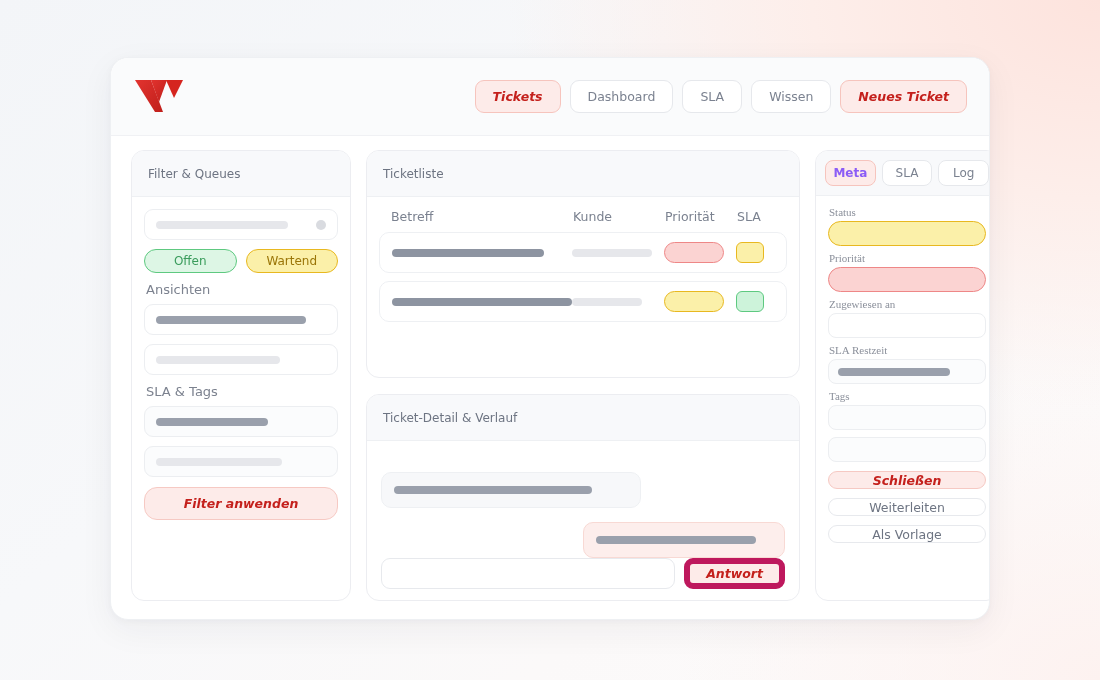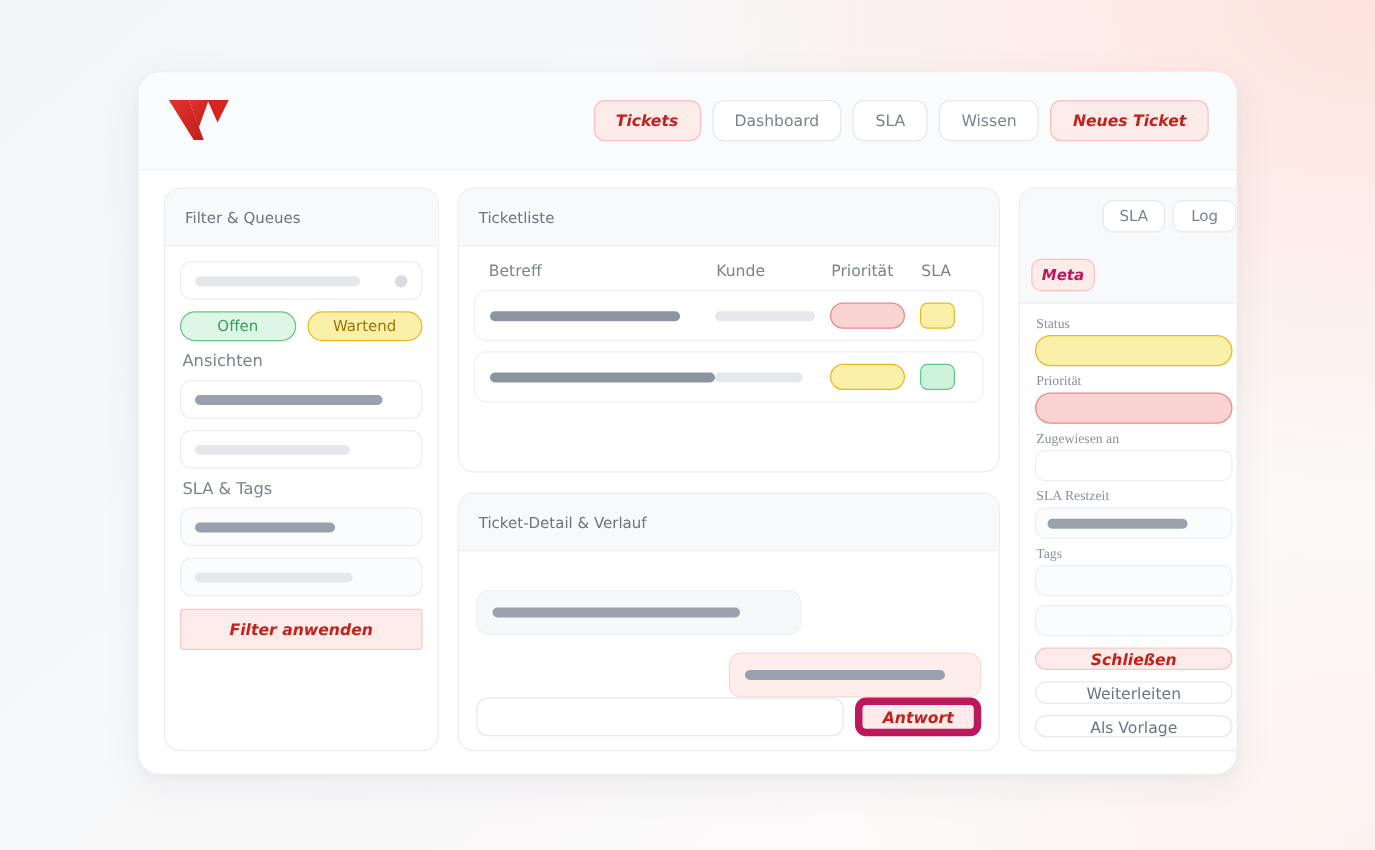--- a/index.html
+++ b/index.html
@@ -162,21 +162,21 @@
   .chip.yellow { background:#fbf0a9; border:1px solid #e8b820; color:#9a7508; }
 
   .section-label {
     font-size: 13px;
     color: #7c828f;
     margin: 4px 0 7px 2px;
   }
 
   .btn-soft {
     height: 33px;
-    border-radius: 3px;
+    border-radius: 13px;
     display: flex;
     align-items: center;
     justify-content: center;
     font-size: 12.5px;
     background: #fdebe9;
     border: 1px solid #f6c9c3;
     color: #c4201c;
     font-weight: bold;
     font-style: italic;
     margin-top: 10px;
@@ -261,22 +261,22 @@
     flex: 1;
     height: 26px;
     display: flex; align-items:center; justify-content:center;
     border-radius: 8px;
     border: 1px solid #e6e8ec;
     background: #ffffff;
     font-size: 12px;
     color: #7b8290;
   }
   .tab.active {
-    background:#fdebe9; border-color:#f6c4bd; color:#be185d;
-    font-weight: bold; font-style: italic; margin-top: 47px;
+    background:#fdebe9; border-color:#f6c4bd; color:#8b5cf6;
+    font-weight: bold; 
   }
   .meta-body { padding: 4px 12px 12px 12px; }
   .meta-label { font-size: 11px; color: #8b909b; margin: 6px 0 3px 1px; font-family: Liberation Serif, serif; }
   .meta-field {
     height: 25px;
     border-radius: 8px;
     border: 1px solid #eceef1;
     background: #fbfcfd;
     display: flex; align-items: center; padding: 0 9px;
   }

